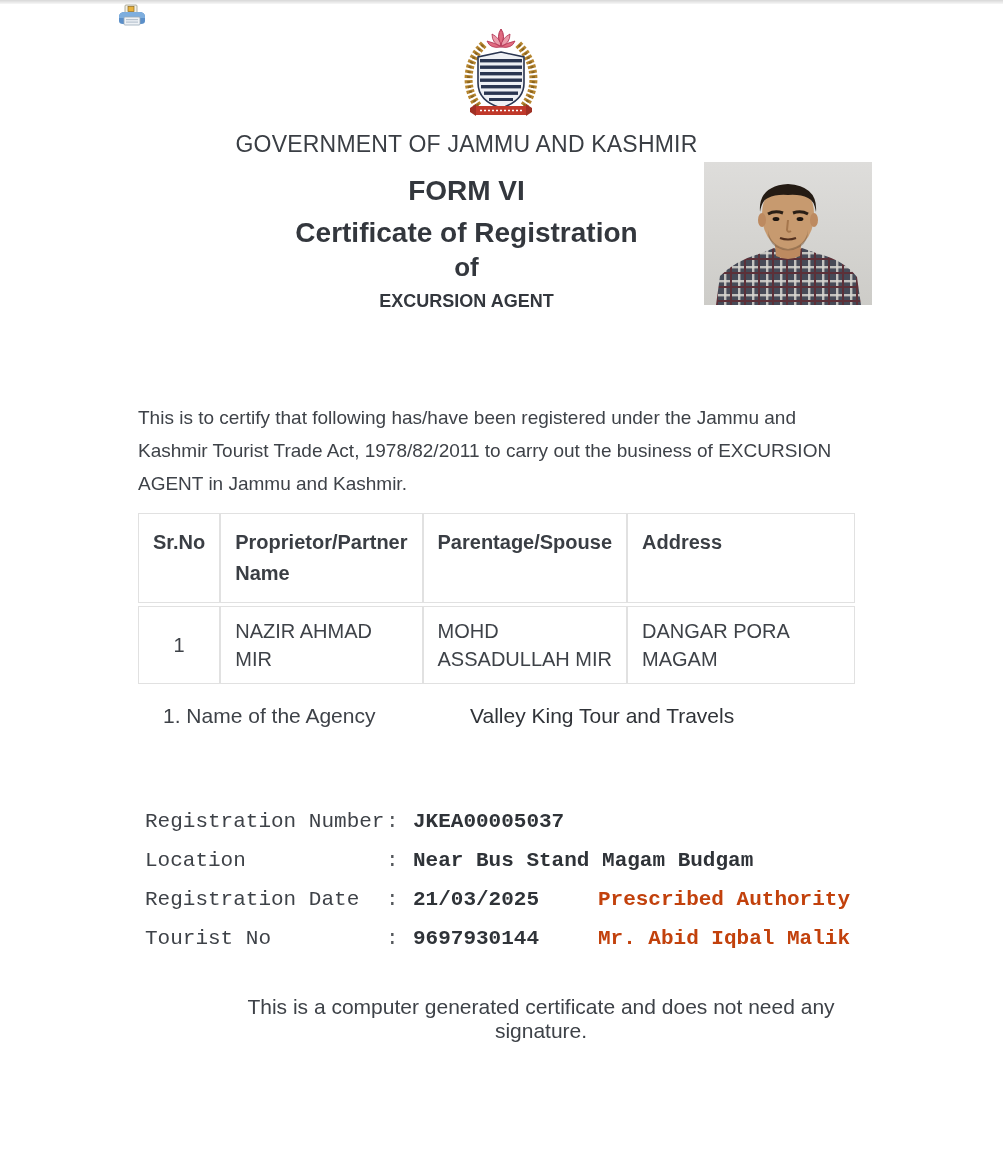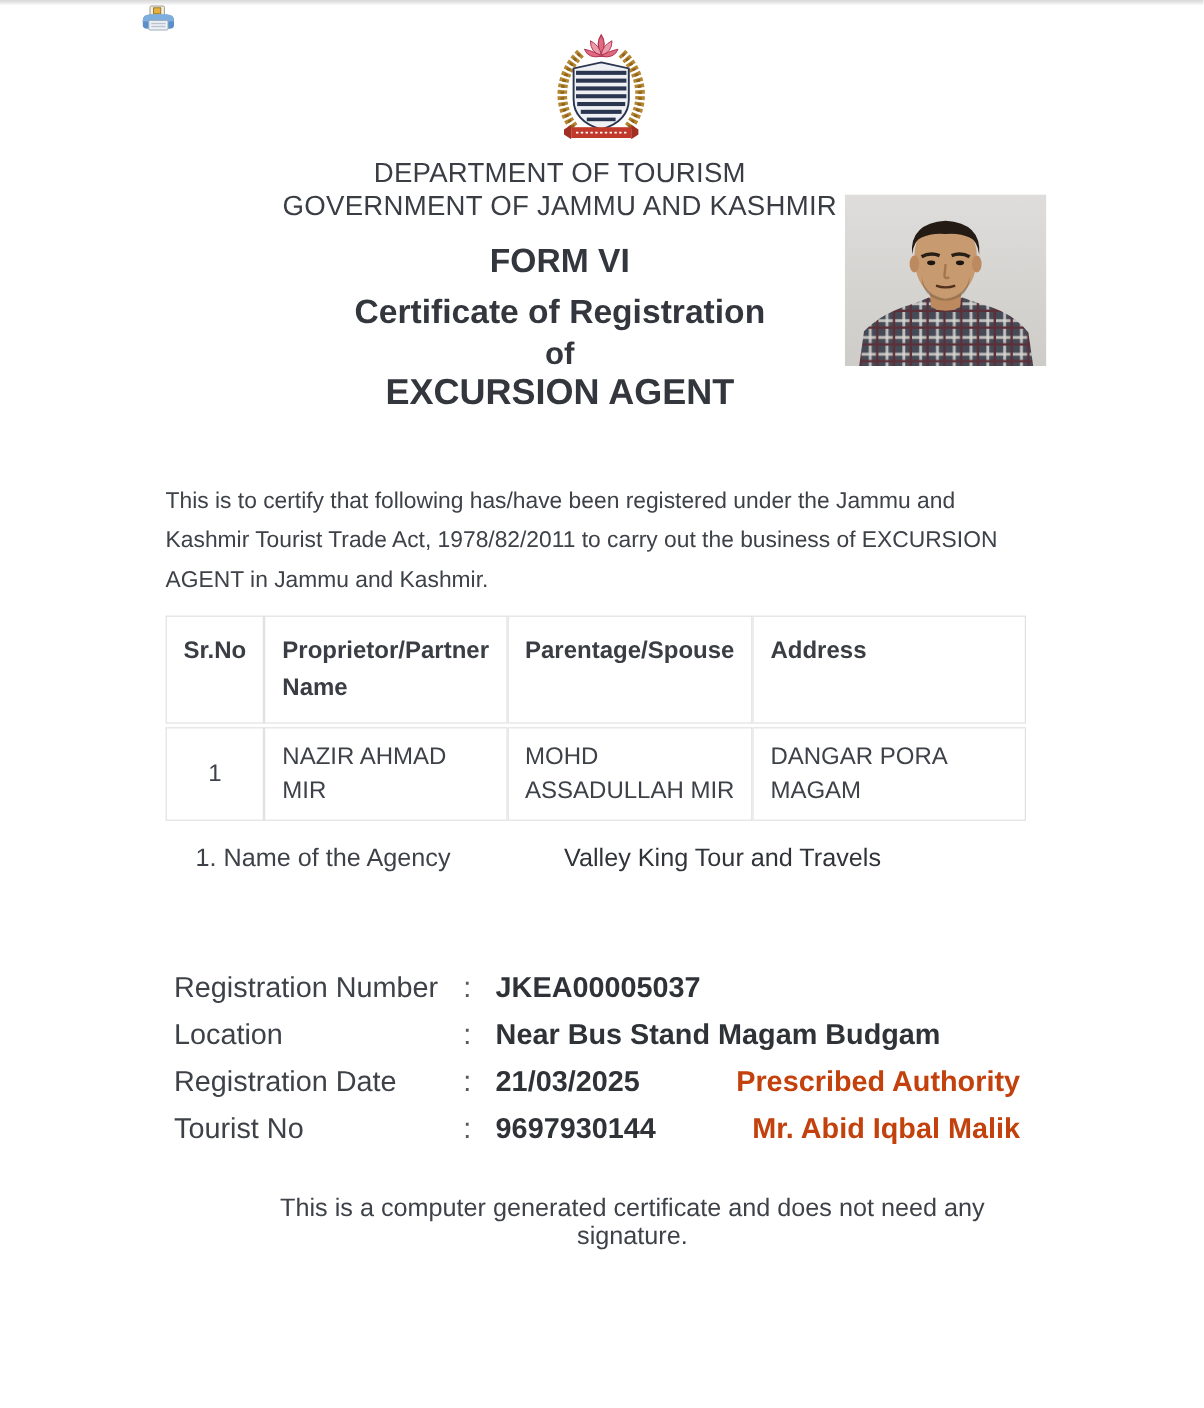--- a/index.html
+++ b/index.html
@@ -23,21 +23,21 @@
   .emblem { position: absolute; left: 456px; top: 26px; width: 90px; height: 94px; }
   .header-text {
     position: absolute; left: 78px; top: 131px; width: 777px;
     text-align: center;
   }
   .dept-line { font-size: 23px; font-weight: 500; letter-spacing: 0.2px; color: #3a3e44; line-height: 27px; }
   .form-line { font-size: 28px; font-weight: bold; color: #33373d; margin-top: 17px; }
   .title-block { margin-top: 9px; font-weight: bold; color: #33373d; }
   .title-1 { font-size: 28px; line-height: 34px; }
   .title-2 { font-size: 26px; line-height: 34px; }
-  .title-3 { font-size: 30px; line-height: 34px; }
+  .title-3 { font-size: 18px; line-height: 34px; }
   
   .photo { position: absolute; left: 704px; top: 162px; width: 168px; height: 143px; }
   
   .intro {
     position: absolute; left: 138px; top: 401px; width: 725px;
     font-size: 19px; line-height: 33px; color: #3e4248;
   }
   
   .reg-table {
     position: absolute; left: 138px; top: 510px; width: 717px;
@@ -55,29 +55,29 @@
   .col-parentage { width: 200px; }
   .col-address { width: 242px; }
   .cell-center { text-align: center; margin-left: 20px; }
   
   .agency { position: absolute; left: 163px; top: 700px; width: 700px; }
   .agency-row { position: relative; height: 40px; font-size: 21px; color: #3e4248; }
   .agency-label { position: absolute; left: 0; top: 4px; }
   .agency-value { position: absolute; left: 307px; top: 4px; font-weight: normal; color: #303338; }
   
   .details { position: absolute; left: 145px; top: 806px; width: 712px; }
-  .detail-row { position: relative; height: 39px; font-size: 24px; }
+  .detail-row { position: relative; height: 39px; font-size: 21px; font-family: Liberation Mono, monospace; }
   .detail-label { position: absolute; left: 0; top: 4px; color: #3e4248; }
   .detail-colon { position: absolute; left: 241px; top: 4px; color: #55585c; }
   .detail-value { position: absolute; left: 268px; top: 4px; font-weight: bold; color: #2f3338; }
   .detail-right { position: absolute; right: 7px; top: 4px; width: 260px; text-align: right;
                   font-weight: bold; color: #c2410c; }
   
   .footer-note {
-    position: absolute; left: 203px; top: 995px; width: 648px;
+    position: absolute; left: 217px; top: 995px; width: 648px;
     text-align: center; font-size: 21px; color: #3e4248;
   }
 </style>
 </head>
 <body>
 
 <div class="top-strip"></div>
 
 <div class="print-icon">
   <svg width="32" height="24" viewBox="0 0 32 24">
@@ -119,21 +119,20 @@
     </g>
 
     <path d="M14,82 L20,78 L20,90 L14,86 Z" fill="#a03024"></path>
     <path d="M76,82 L70,78 L70,90 L76,86 Z" fill="#a03024"></path>
     <rect x="20" y="80" width="50" height="9" fill="#c0392b"></rect>
     <line x1="24" y1="84.5" x2="66" y2="84.5" stroke="#ffffff" stroke-width="1.4" stroke-dasharray="2,2"></line>
   </svg>
 </div>
 
 <div class="header-text">
-  <div class="dept-line">DEPARTMENT OF TOURISM</div>
   <div class="dept-line">GOVERNMENT OF JAMMU AND KASHMIR</div>
   <div class="form-line">FORM VI</div>
   <div class="title-block">
     <div class="title-1">Certificate of Registration</div>
     <div class="title-2">of</div>
     <div class="title-3">EXCURSION AGENT</div>
   </div>
 </div>
 
 <div class="photo">

